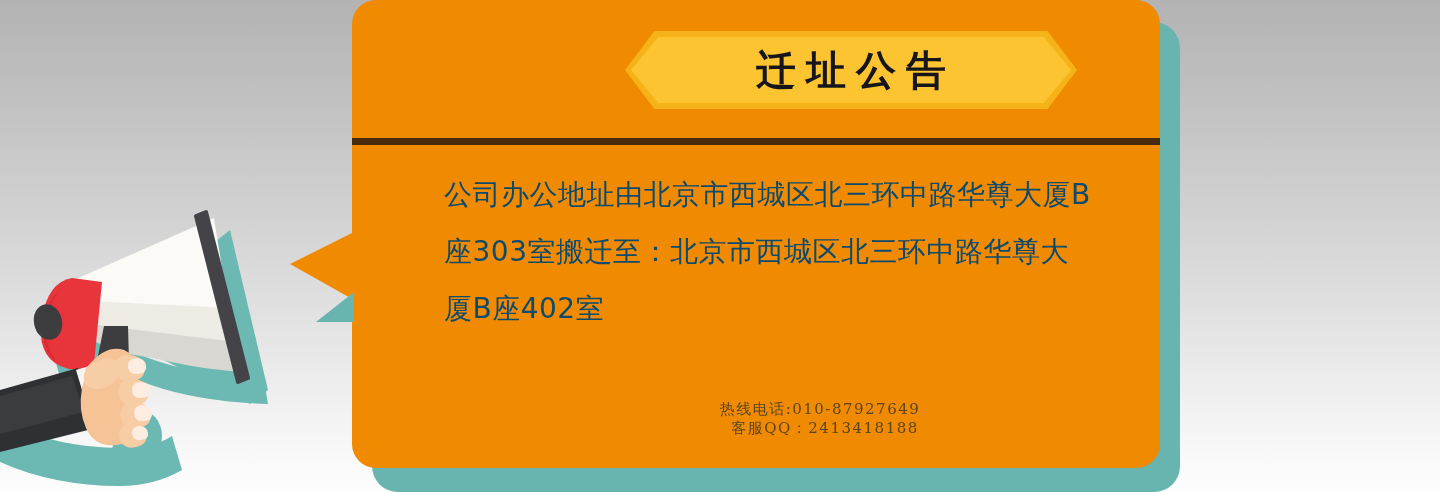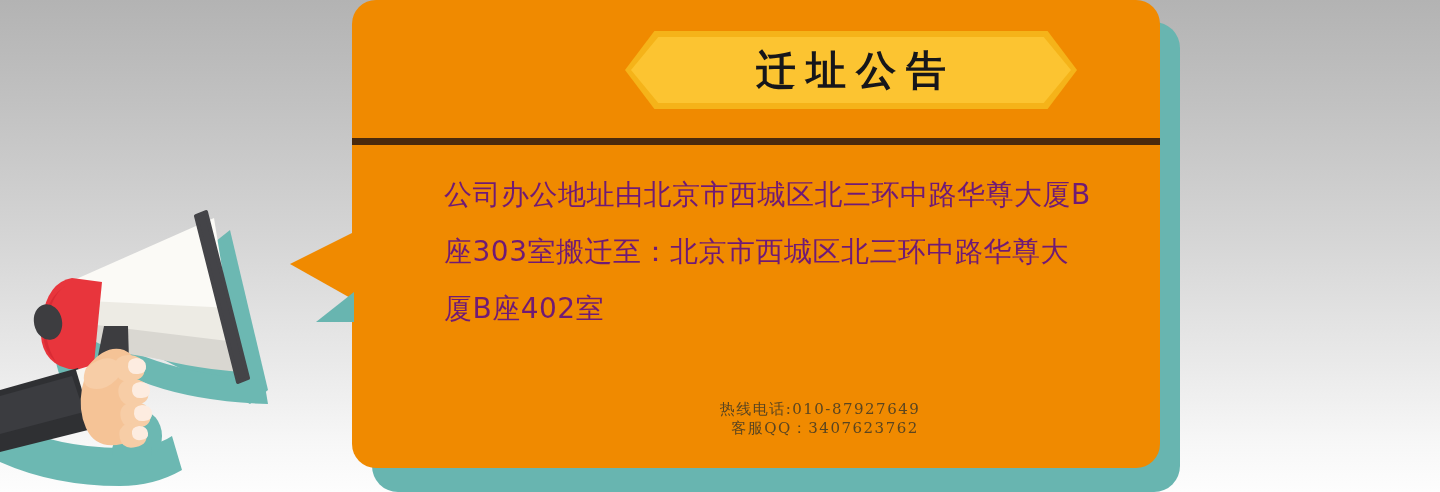--- a/index.html
+++ b/index.html
@@ -121,21 +121,21 @@
     height: 7px;
     background: #4a2a0d;
   }
 
   
   .body-text {
     position: absolute;
     left: 92px;
     top: 166px;
     width: 648px;
-    color: #701a75;
+    color: #0c4a6e;
     font-size: 28px;
     line-height: 57px;
     letter-spacing: 0.5px;
     font-family: "DejaVu Sans", "Liberation Sans", sans-serif;
     white-space: pre-wrap;
   }
 
   
   .footer {
     position: absolute;
@@ -185,21 +185,21 @@
         <div class="banner-title">迁址公告</div>
       </div>
     </div>
 
     <div class="divider"></div>
 
     <div class="body-text">公司办公地址由北京市西城区北三环中路华尊大厦B座303室搬迁至：北京市西城区北三环中路华尊大厦B座402室</div>
 
     <div class="footer">
       <div class="footer-item footer-hotline">热线电话:010-87927649</div>
-      <div class="footer-item footer-qq">客服QQ：3407623762</div>
+      <div class="footer-item footer-qq">客服QQ：2413418188</div>
     </div>
 
   </div>
 
   <div class="megaphone">
     <svg width="300" height="302" viewBox="0 0 300 302" xmlns="http://www.w3.org/2000/svg">
 
       <path d="M230 40 L268 200 L250 214 L160 168 L142 110 Z" fill="#6cb8b2"></path>
       <path d="M78 152 q 60 58 190 62 l -4 -24 q -120 -8 -176 -56 Z" fill="#6cb8b2"></path>
       <ellipse cx="88" cy="168" rx="32" ry="36" fill="#6cb8b2"></ellipse>

